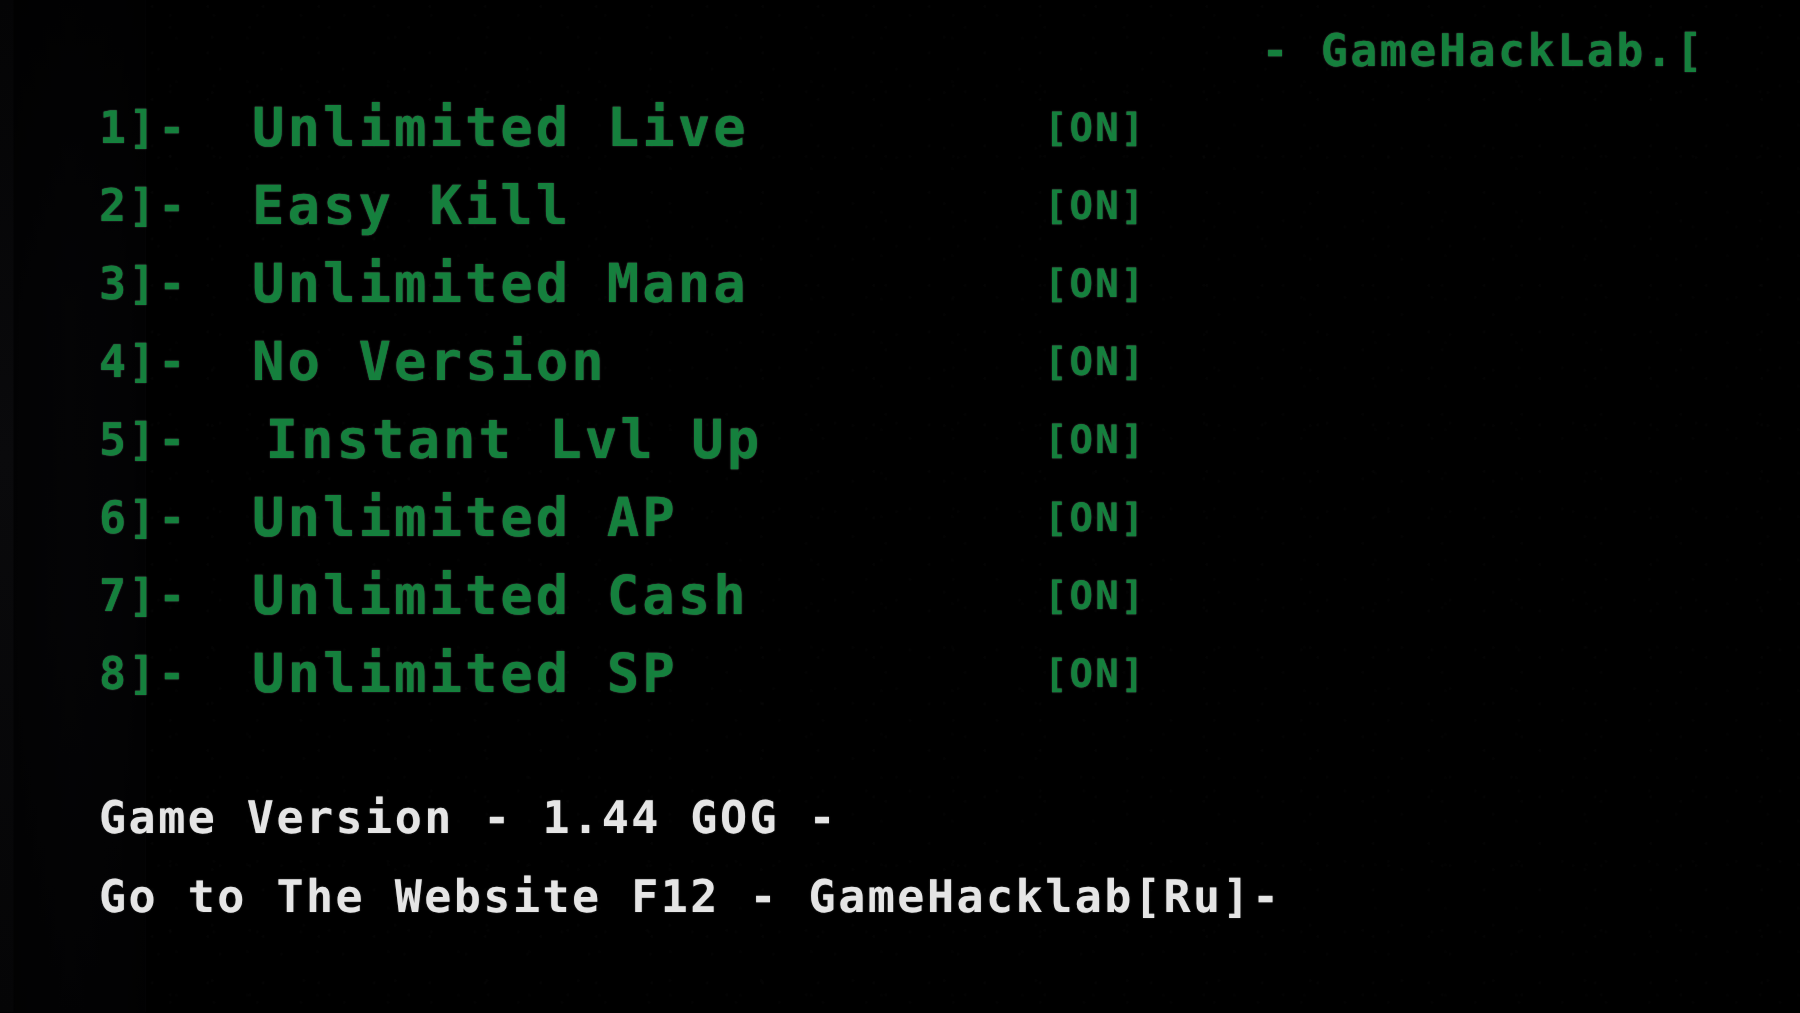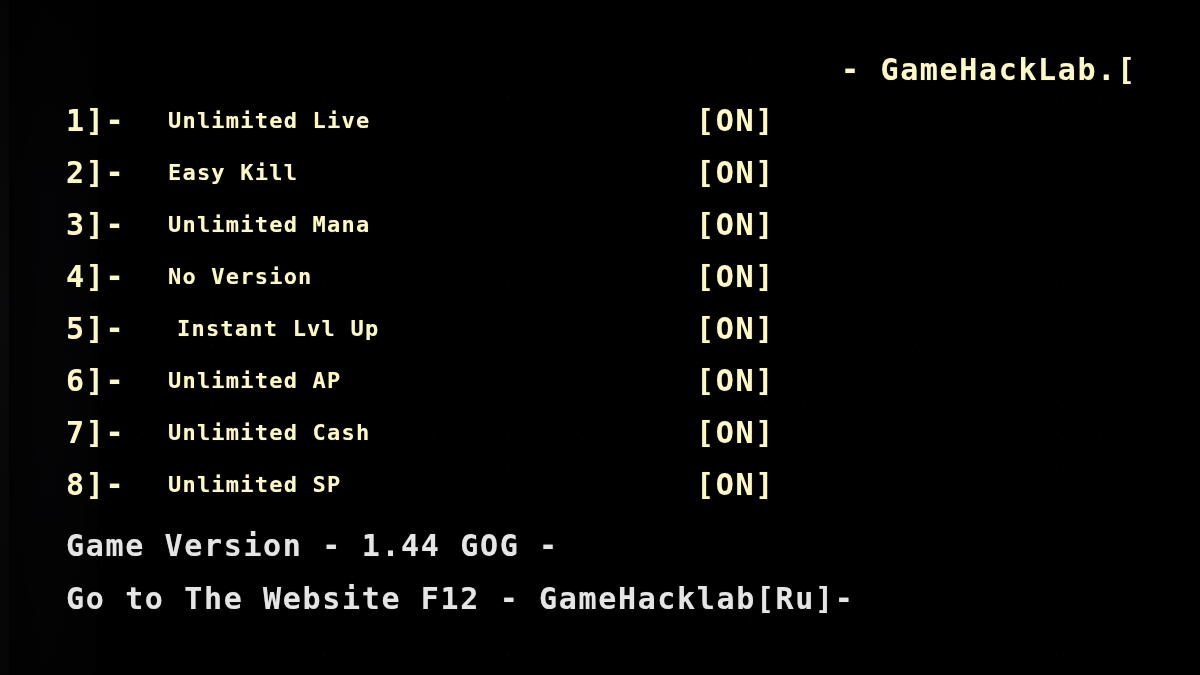--- a/index.html
+++ b/index.html
@@ -74,26 +74,25 @@
       radial-gradient(circle at 31% 42%, rgba(255,255,255,0.026) 0 1px, transparent 1px),
       radial-gradient(circle at 57% 22%, rgba(255,255,255,0.022) 0 1px, transparent 1px),
       radial-gradient(circle at 73% 67%, rgba(255,255,255,0.028) 0 1px, transparent 1px),
       radial-gradient(circle at 21% 78%, rgba(255,255,255,0.024) 0 1px, transparent 1px),
       radial-gradient(circle at 44% 88%, rgba(255,255,255,0.020) 0 1px, transparent 1px);
     background-size: 37px 31px, 53px 43px, 29px 47px, 61px 37px, 41px 59px, 47px 29px;
   }
 
   .txt {
     position: absolute;
-    color: #fef9c3;
+    color: #15803d;
     font-weight: 700;
     white-space: pre;
     letter-spacing: 0.055em;
     text-shadow: 0 0 1px rgba(255,255,255,0.35);
-    margin-top: 35px;
   }
 
   
   #title-row {
     top: 18px;
     left: 841px;
     font-size: 30px;
     line-height: 34px;
   }
 
@@ -115,35 +114,35 @@
     left: 66px;
     top: 0;
     font-size: 30px;
     line-height: 36px;
   }
 
   .cheat-label {
     position: absolute;
     left: 168px;
     top: 0;
-    font-size: 22px;
+    font-size: 36px;
     line-height: 36px;
   }
 
   
   .cheat-row.indent .cheat-label {
     left: 177px;
     text-align: center;
   }
 
   .cheat-state {
     position: absolute;
     left: 696px;
     top: 0;
-    font-size: 30px;
+    font-size: 26px;
     line-height: 36px;
   }
 
   
   #footer {
     position: absolute;
     left: 66px;
     top: 519px;
   }
 

